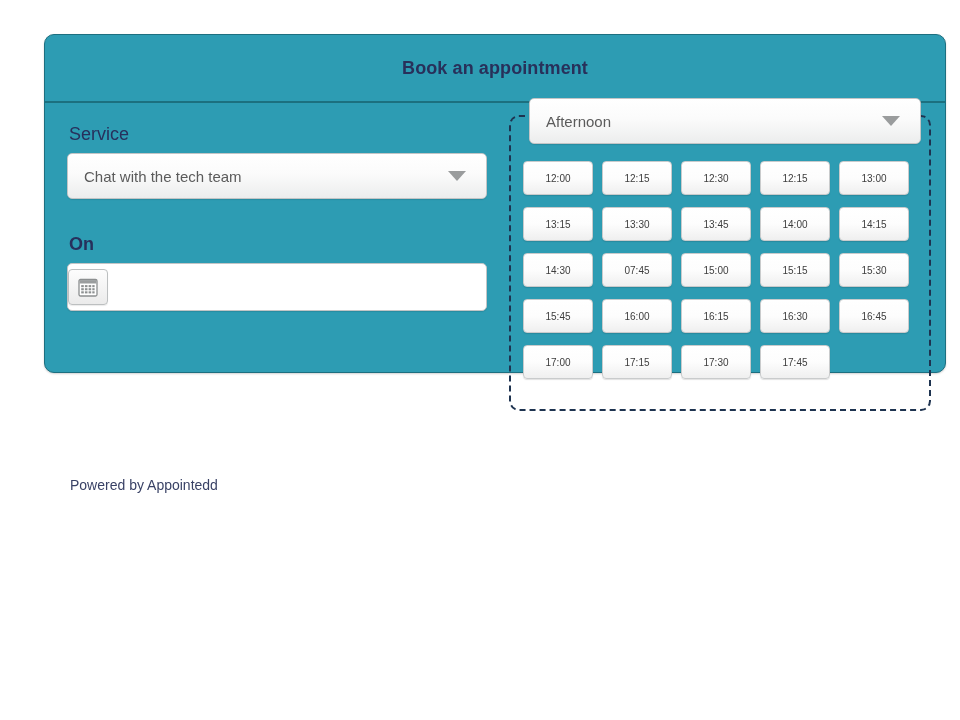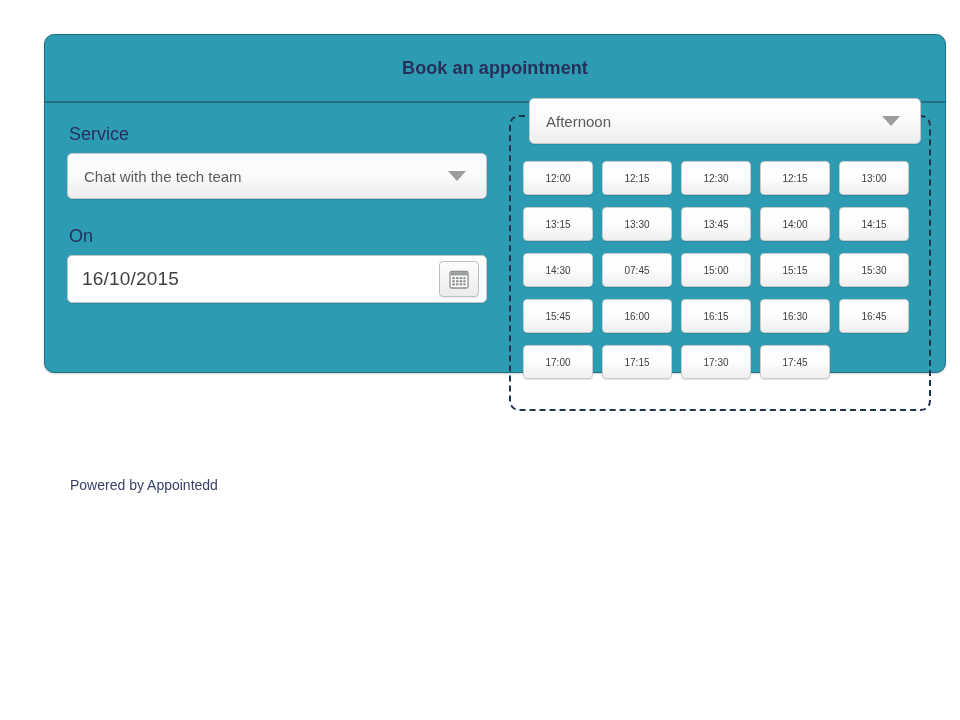--- a/index.html
+++ b/index.html
@@ -60,21 +60,22 @@
     top: 20px;
     width: 420px;
   }
   .field-label {
     font-size: 18px;
     color: #27305c;
     margin: 0 0 8px 2px;
     line-height: 22px;
   }
   .field-label.second {
-    margin-top: 26px;
+    margin-top: 34px;
+    font-weight: bold;
   }
 
   
   .select-ctl {
     position: relative;
     height: 46px;
     background: linear-gradient(to bottom, #ffffff 0%, #fbfbfb 45%, #eceded 100%);
     border: 1px solid #c3c5c6;
     border-radius: 5px;
     box-sizing: border-box;
@@ -199,21 +200,20 @@
       <div class="field-label">Service</div>
 
       <div class="select-ctl">
         <span class="select-value">Chat with the tech team</span>
         <span class="caret"></span>
       </div>
 
       <div class="field-label second">On</div>
 
       <div class="date-ctl">
-        <span class="date-value">16/10/2015</span>
         <span class="cal-btn">
           <svg width="20" height="19" viewBox="0 0 20 19">
             <rect x="1" y="1.5" width="18" height="16.5" rx="1.5" fill="#ffffff" stroke="#8c8f90" stroke-width="1.3"></rect>
             <rect x="1.6" y="2.1" width="16.8" height="3.4" fill="#9a9d9e"></rect>
             <g fill="#8c8f90">
               <rect x="3.2" y="7.1" width="2.6" height="2.1"></rect>
               <rect x="6.9" y="7.1" width="2.6" height="2.1"></rect>
               <rect x="10.6" y="7.1" width="2.6" height="2.1"></rect>
               <rect x="14.3" y="7.1" width="2.3" height="2.1"></rect>
               <rect x="3.2" y="10.2" width="2.6" height="2.1"></rect>

